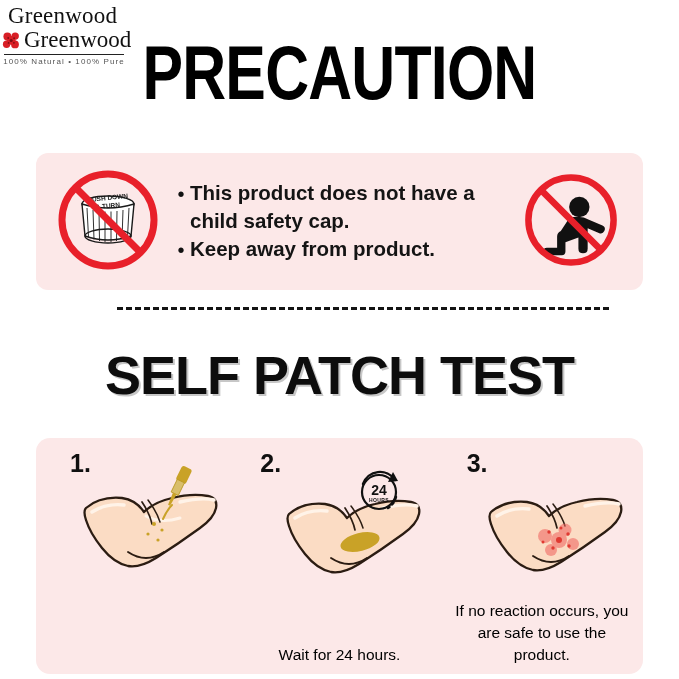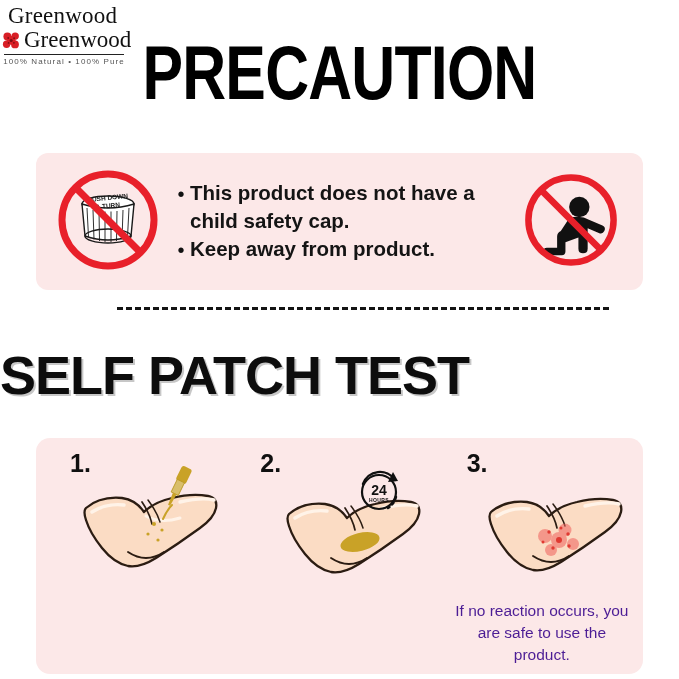--- a/index.html
+++ b/index.html
@@ -79,21 +79,21 @@
     letter-spacing: -1px;
     color: #000000;
     transform: scaleX(0.80);
     transform-origin: center center;
   }
   .patch-title {
     position: absolute;
     left: 0;
     top: 345px;
     width: 679px;
-    text-align: left;
+    text-align: center;
     font-family: "Liberation Sans", sans-serif;
     font-weight: bold;
     font-size: 54px;
     line-height: 60px;
     letter-spacing: -1px;
     color: #0d0d0d;
     text-shadow: 2px 2px 0 rgba(0,0,0,0.22);
   }
 
   
@@ -194,21 +194,21 @@
   }
   .step-caption {
     position: absolute;
     bottom: 8px;
     left: 8px;
     right: 8px;
     text-align: center;
     font-family: "Liberation Sans", sans-serif;
     font-size: 15.5px;
     line-height: 22px;
-    color: #4c1d95;
+    color: #000000;
   }
   .step-2 .step-num { left: 22px; }
   .step-3 .step-num { left: 26px; }
 </style>
 </head>
 <body>
 
 <div class="logo">
   <div class="logo-line1">Greenwood</div>
   <div class="logo-row2">
@@ -337,20 +337,21 @@
         <g transform="translate(86,6)">
           <circle cx="22" cy="22" r="17" fill="none" stroke="#111111" stroke-width="2.2"></circle>
           <path d="M6 14 A18 18 0 0 1 38 10" fill="none" stroke="#111111" stroke-width="2.4" stroke-linecap="round"></path>
           <path d="M36 2 L41 11 L31 12 Z" fill="#111111"></path>
           <path d="M39 27 A18 18 0 0 1 31 38" fill="none" stroke="#111111" stroke-width="2.4" stroke-linecap="round" stroke-dasharray="2.5 3.5"></path>
           <text x="22" y="25" font-family="Liberation Sans, sans-serif" font-size="14" font-weight="bold" fill="#111111" text-anchor="middle">24</text>
           <text x="22" y="32" font-family="Liberation Sans, sans-serif" font-size="5" font-weight="bold" fill="#111111" text-anchor="middle" letter-spacing="0.4">HOURS</text>
         </g>
       </svg>
     </div>
+    <div class="step-caption">Wait for 24 hours.</div>
   </div>
 
   <div class="step step-3">
     <div class="step-num">3.</div>
     <div class="step-art">
       <svg width="170" height="124" viewBox="0 0 170 124">
         <path d="M18 48 q14 -12 36 -10 q14 2 22 14 q10 -10 28 -14 q20 -5 36 -2 q10 2 8 12 q-2 10 -16 20 q-22 16 -44 30 q-16 10 -28 8 q-14 -3 -26 -18 q-12 -15 -16 -28 q-3 -9 0 -12 Z" fill="#FBDCC4" stroke="#2B1C12" stroke-width="2.3" stroke-linejoin="round"></path>
         <path d="M24 52 q14 -9 32 -7" fill="none" stroke="#FFF3E8" stroke-width="3.4" stroke-linecap="round"></path>
         <path d="M112 42 q22 -5 34 -2" fill="none" stroke="#FFF3E8" stroke-width="3.4" stroke-linecap="round"></path>
         <path d="M74 42 q8 12 10 22" fill="none" stroke="#2B1C12" stroke-width="1.7" stroke-linecap="round"></path>

